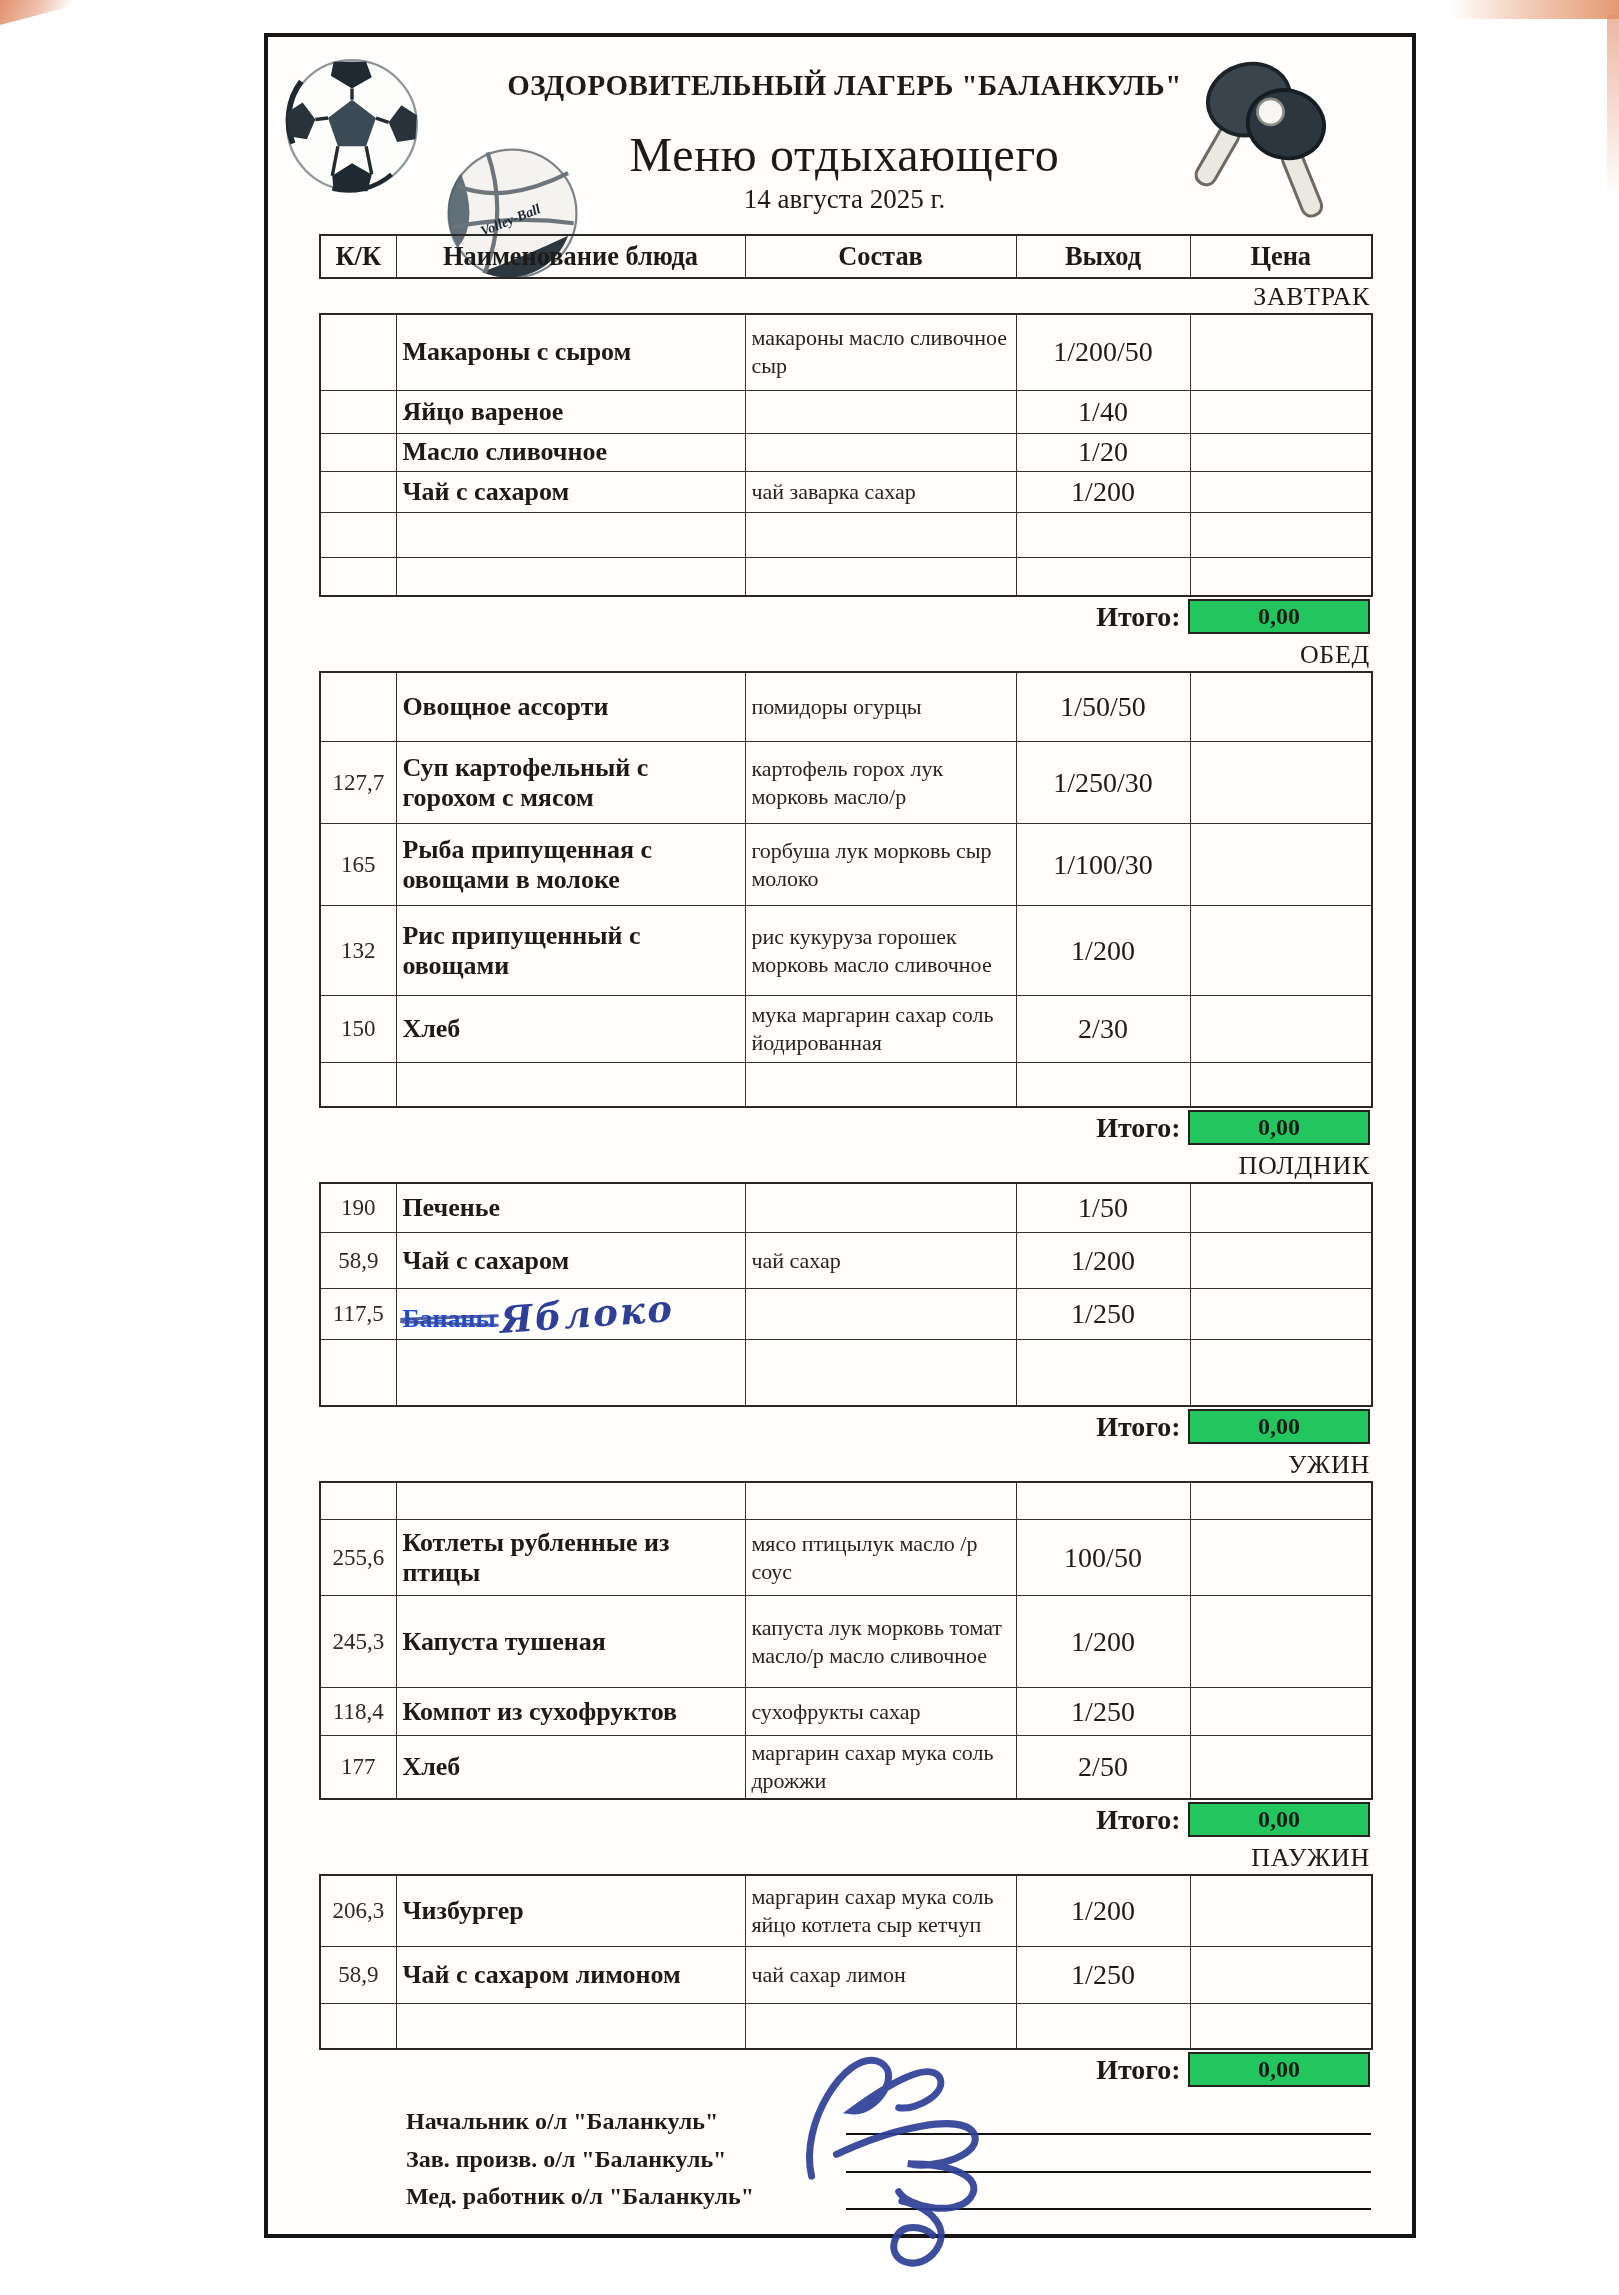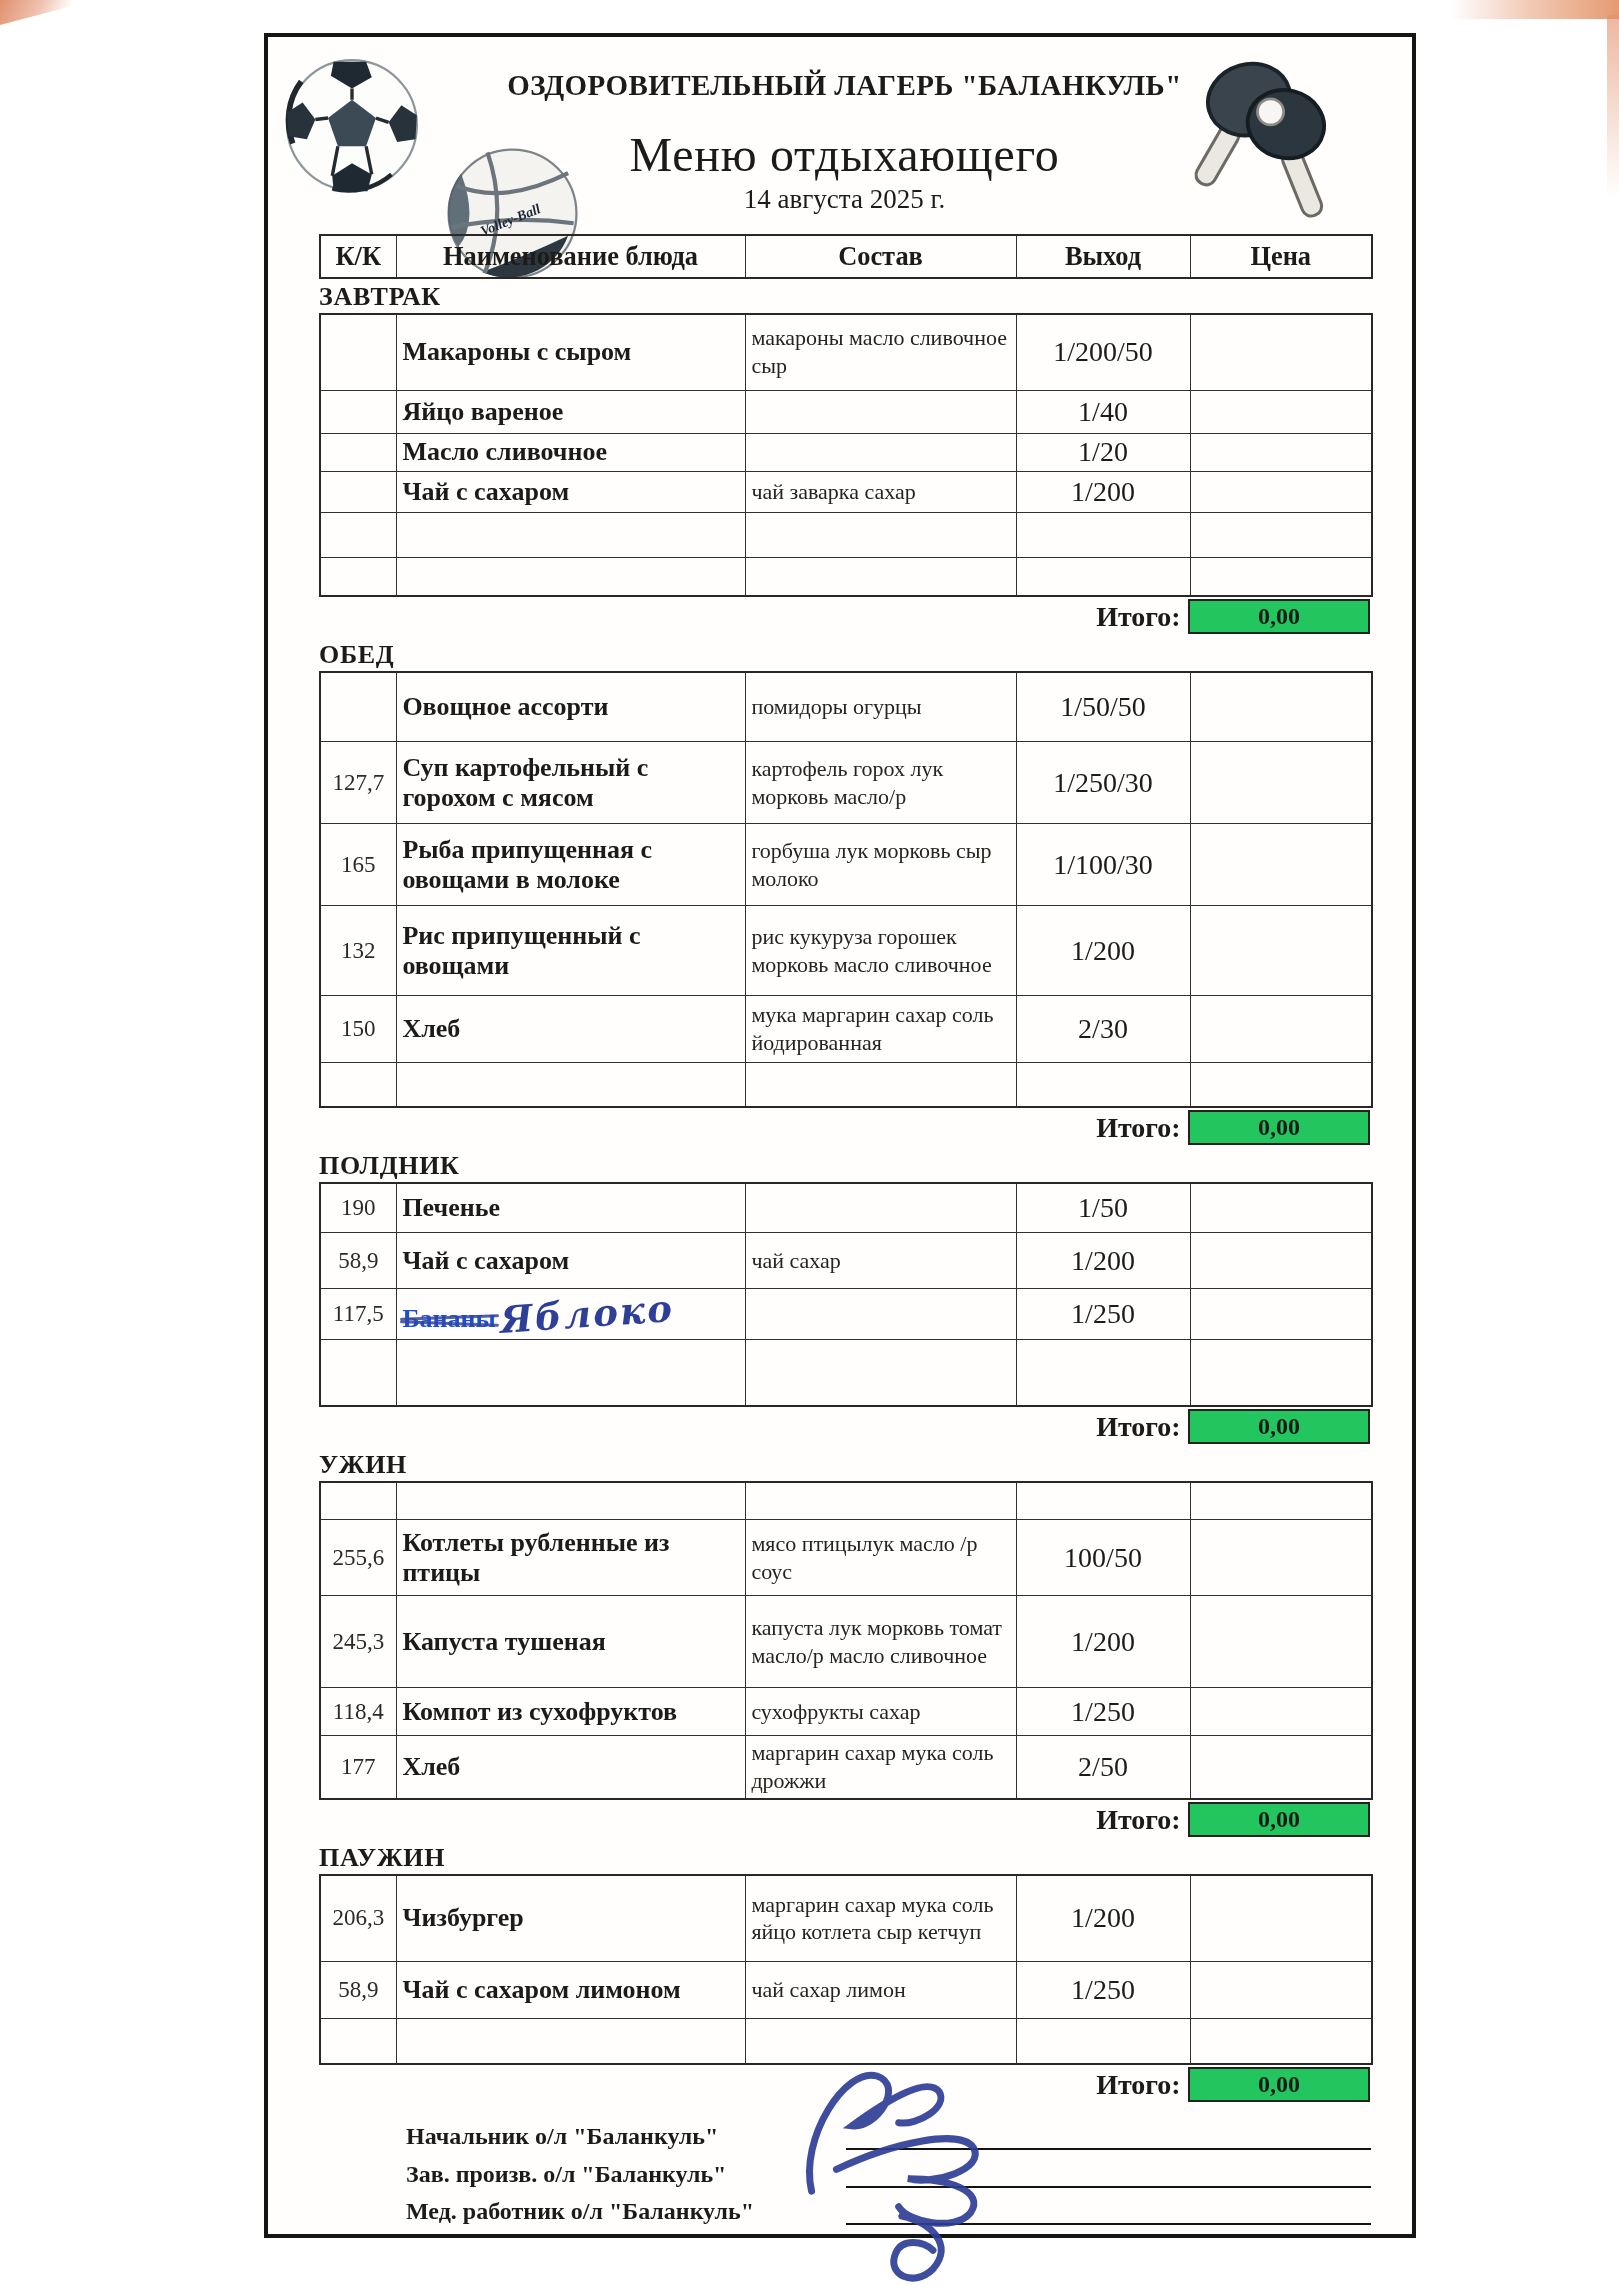--- a/index.html
+++ b/index.html
@@ -36,21 +36,21 @@
   table.menu{border-collapse:collapse;table-layout:fixed;width:1051px;border:2.2px solid #2a2825;}
   table.menu td,table.menu th{border:1.5px solid #34312d;vertical-align:middle;box-sizing:border-box;padding:2.9px 5.9px;}
   col.c-kk{width:76px}col.c-name{width:349px}col.c-comp{width:271px}col.c-yield{width:174px}col.c-price{width:182px}
   th{font-size:26.4px;font-weight:bold;height:43px;text-align:center;}
   td.kk{text-align:center;font-size:23px;color:#2c2a27;}
   td.name{font-weight:bold;font-size:26px;padding-left:10.3px;}
   td.comp{font-size:22px;line-height:1.27;padding-left:9.5px;color:#262320;}
   td.yield{text-align:center;font-size:28px;}
   td.price{}
 
-  .section-title{width:1051px;text-align:left;font-weight:bold;font-size:26px;
+  .section-title{width:1051px;text-align:right;font-weight:normal;font-size:26px;
     height:34px;line-height:35px;letter-spacing:0.7px;}
   .total-row{width:1051px;display:flex;justify-content:flex-end;align-items:center;height:40px;}
   .total-label{font-weight:bold;font-size:28px;margin-right:7.3px;}
   .total-box{width:178px;height:31px;background:#22c55e;border:2.2px solid #24221f;
     display:flex;align-items:center;justify-content:center;font-weight:bold;font-size:24px;}
 
   
   .crossed{position:relative;color:#1d4ed8;}
   .crossed::before,.crossed::after{content:"";position:absolute;left:-2.9px;right:-2.9px;height:2.9px;
     background:#33479c;opacity:.85;border-radius:1.5px;}
@@ -359,21 +359,21 @@
     <div class="section-title">ПАУЖИН</div>
     <table class="menu">
       <colgroup>
               <col class="c-kk">
               <col class="c-name">
               <col class="c-comp">
               <col class="c-yield">
               <col class="c-price">
             </colgroup>
       <tbody>
-              <tr style="height: 87px;">
+              <tr style="height: 72px;">
                 <td class="kk">206,3</td>
                 <td class="name">Чизбургер</td>
                 <td class="comp">маргарин сахар мука соль яйцо котлета сыр кетчуп</td>
                 <td class="yield">1/200</td>
                 <td class="price"></td>
               </tr>
               <tr style="height: 57px;">
                 <td class="kk">58,9</td>
                 <td class="name">Чай с  сахаром лимоном</td>
                 <td class="comp">чай сахар  лимон</td>

